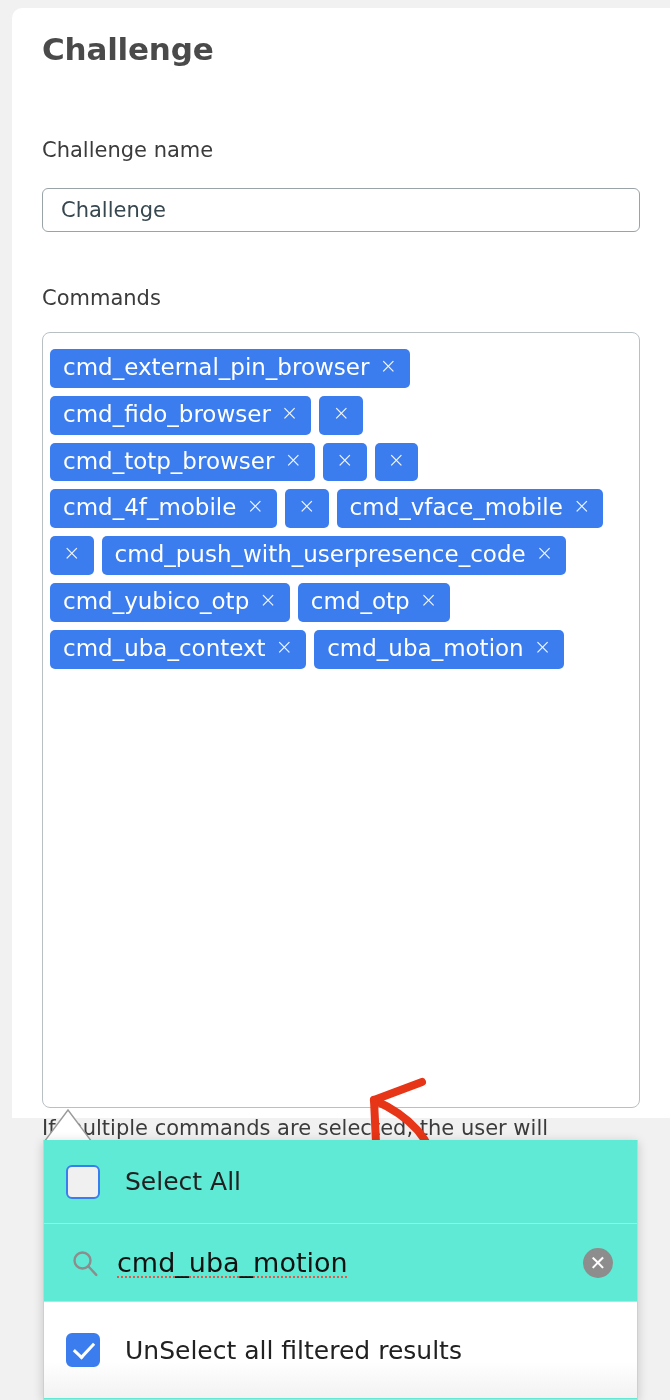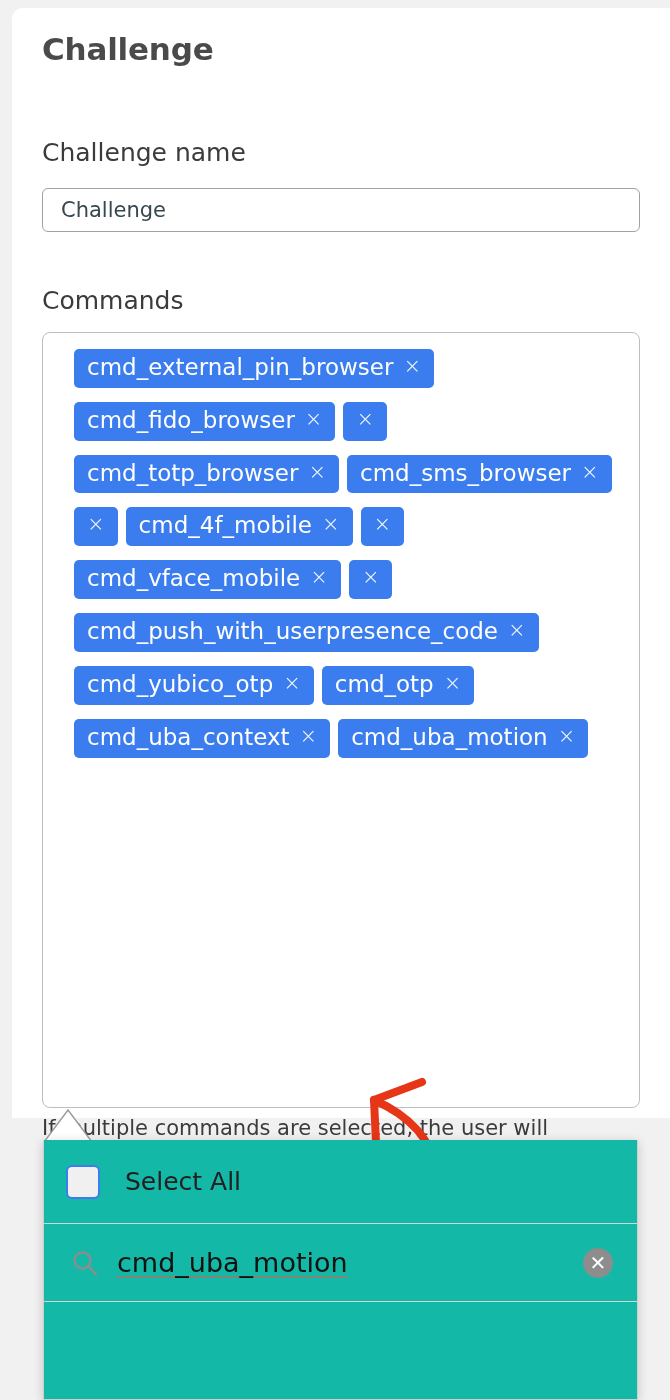--- a/index.html
+++ b/index.html
@@ -13,43 +13,43 @@
     position:absolute;left:12px;top:8px;width:700px;height:1110px;
     background:#ffffff;border-radius:10px 0 0 0;
   }
   .page-title{
     position:absolute;left:30px;top:26px;
     font-size:31px;font-weight:bold;color:#4a4a4a;
     letter-spacing:-0.2px;line-height:1;
   }
   .field-label{
     position:absolute;left:30px;
-    font-size:25px;color:#3b3b3b;font-weight:400;
+    font-size:21px;color:#3b3b3b;font-weight:400;
   }
   .lbl-name{top:130px;}
   .lbl-cmds{top:278px;}
 
   .text-input{
     position:absolute;left:30px;top:180px;width:598px;height:44px;
     box-sizing:border-box;
     border:1px solid #9aa4a8;border-radius:6px;background:#fff;
     font-family:inherit;font-size:21px;color:#37474f;
     padding:0 0 0 18px;outline:none;
   }
 
   .cmds-box{
     position:absolute;left:30px;top:324px;width:598px;height:776px;
     box-sizing:border-box;
     border:1px solid #b9c0c3;border-radius:8px;background:#fff;
     overflow:hidden;
   }
   .chips{
-    position:absolute;left:31px;top:16px;right:8px;
+    position:absolute;left:7px;top:16px;right:8px;
     display:flex;flex-wrap:wrap;align-content:flex-start;
-    gap:14px 8px;
+    gap:8px 8px;
   }
   .chip{
     display:inline-flex;align-items:center;gap:10px;
     background:#3b7dee;color:#fff;border-radius:5px;
     padding:6px 13px 8px 13px;
     font-size:23px;line-height:1.08;
     white-space:nowrap;cursor:pointer;
     font-family:inherit;
   }
   .chip .x{
@@ -62,21 +62,21 @@
     font-size:21px;color:#3b3b3b;white-space:nowrap;
     overflow:hidden;
   }
 
   
   .arrow{position:absolute;left:340px;top:1020px;width:170px;height:170px;pointer-events:none;}
 
   
   .dropdown{
     position:absolute;left:43px;top:1140px;width:595px;height:260px;
-    background:#14b8a6;
+    background:#5eead4;
     border:1px solid #cfcfcf;border-top:none;
     box-shadow:0 2px 10px rgba(0,0,0,.18);
     box-sizing:border-box;
   }
   .caret-wrap{position:absolute;left:43px;top:1105px;}
 
   .dd-row{
     position:relative;display:flex;align-items:center;
     box-sizing:border-box;
   }
@@ -140,21 +140,20 @@
           <span class="x">×</span>
         </span>
         <span class="chip">
           <span class="x">×</span>
         </span>
         <span class="chip">
           <span>cmd_totp_browser</span>
           <span class="x">×</span>
         </span>
         <span class="chip">
-          <span>cmd_sms_browser</span>
           <span class="x">×</span>
         </span>
         <span class="chip">
           <span class="x">×</span>
         </span>
         <span class="chip">
           <span>cmd_4f_mobile</span>
           <span class="x">×</span>
         </span>
         <span class="chip">
@@ -213,14 +212,18 @@
 
   <div class="dd-row dd-search">
     <svg class="search-icon" width="30" height="30" viewBox="0 0 24 24">
       <circle cx="10" cy="10" r="6.4" stroke="#8d8d8d" stroke-width="1.9" fill="none"></circle>
       <line x1="14.8" y1="14.8" x2="21" y2="21.5" stroke="#8d8d8d" stroke-width="1.9" stroke-linecap="round"></line>
     </svg>
     <div class="search-val" contenteditable="false" style="">cmd_uba_motion</div>
     <div class="clear-btn">✕</div>
   </div>
 
+  <div class="dd-row dd-unselect">
+    <div class="cb cb-on"></div>
+    <div class="dd-label">UnSelect all filtered results</div>
+  </div>
 
 </div>
 
 </body></html>

